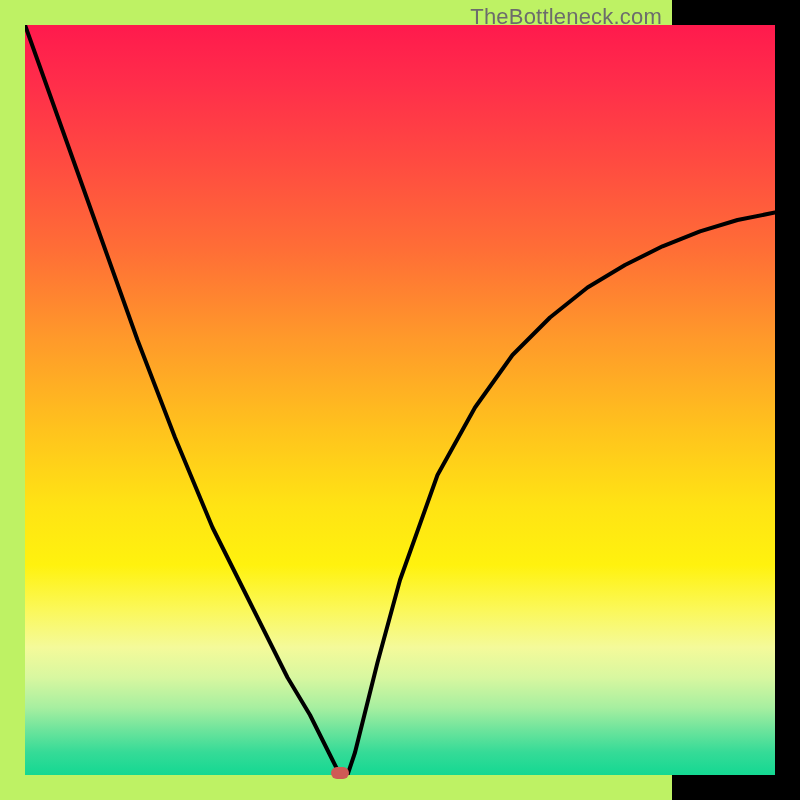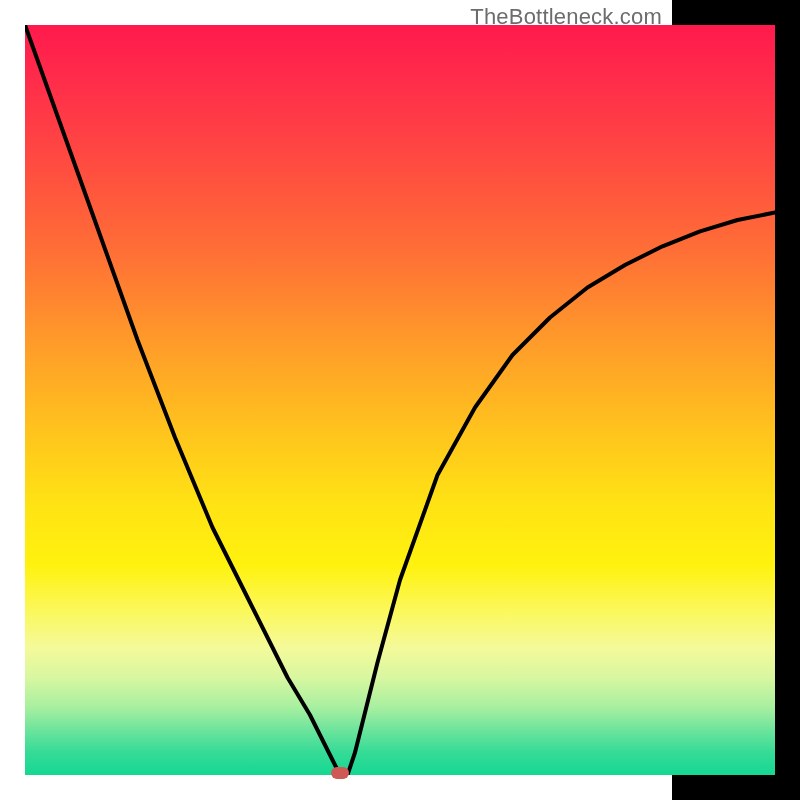--- a/index.html
+++ b/index.html
@@ -10,21 +10,21 @@
     background: #000;
     overflow: hidden;
     font-family: Arial, Helvetica, sans-serif;
   }
   .frame {
     position: absolute;
     left: 0;
     top: 0;
     width: 672px;
     height: 800px;
-    background: #ffffff;
+    background: #bef264;
   }
   .plot {
     position: absolute;
     left: 25px;
     top: 25px;
     width: 750px;
     height: 750px;
     
     background: linear-gradient(to bottom,
       #ff1a4d 0%,

